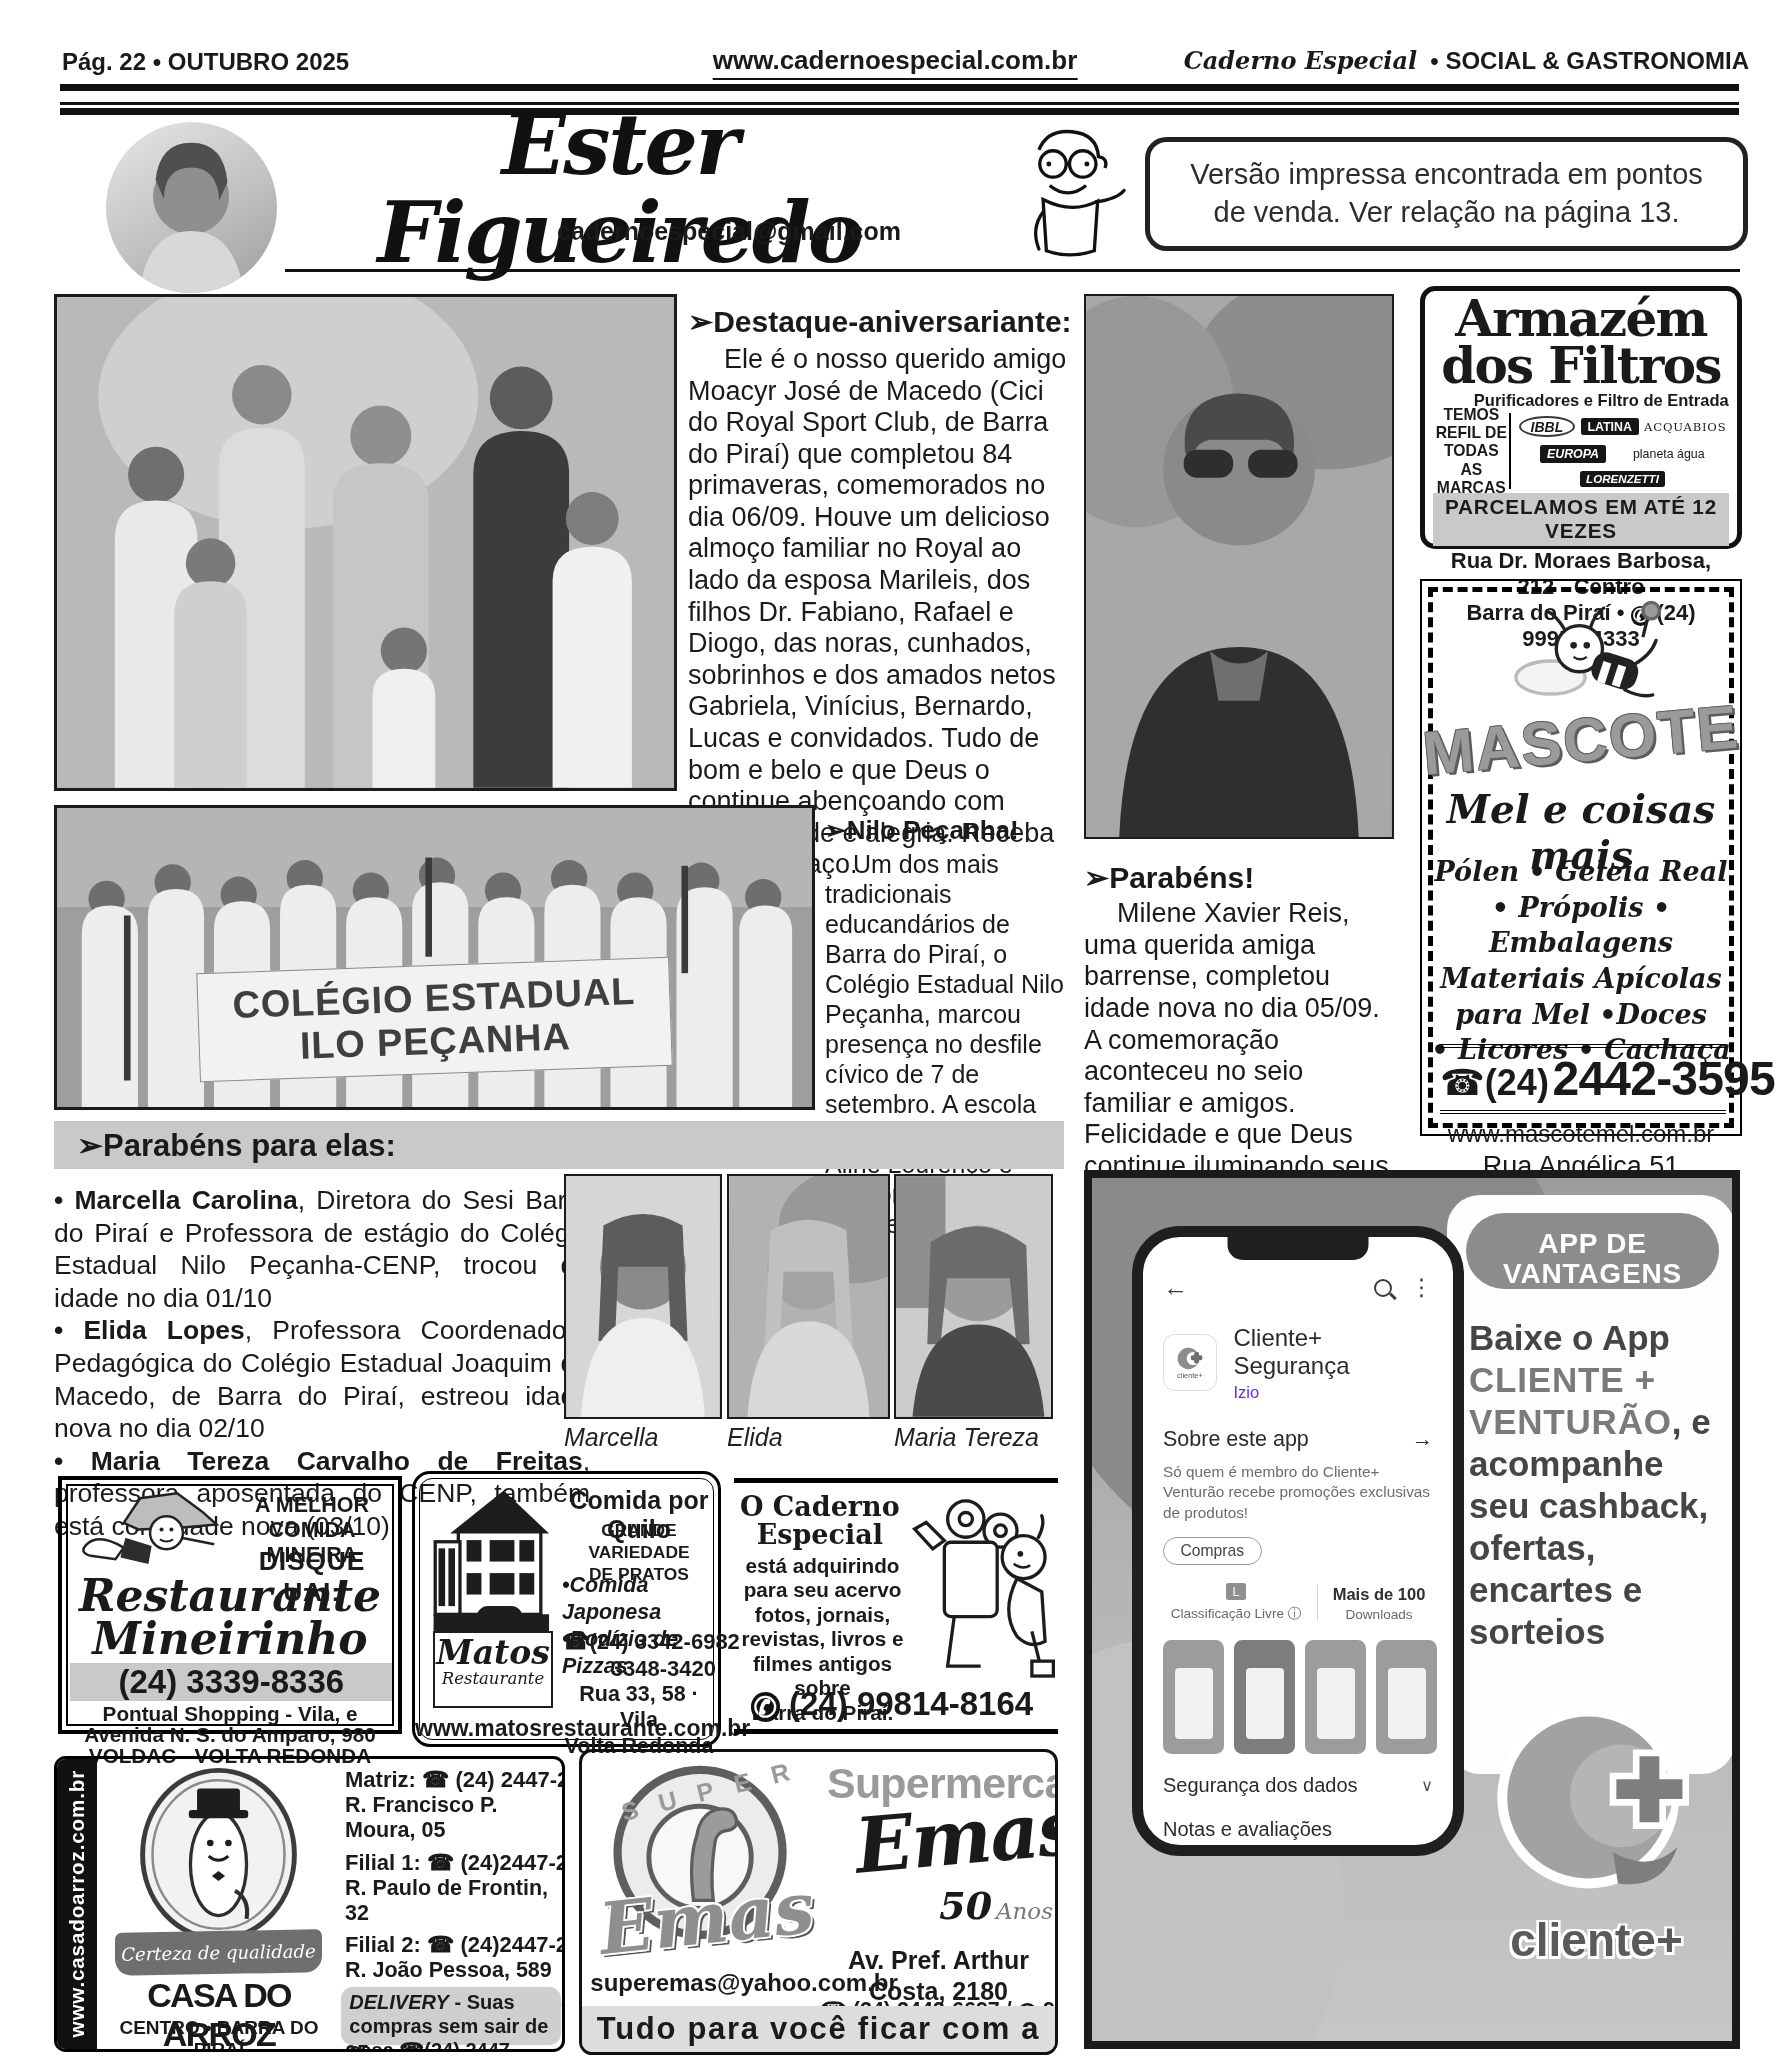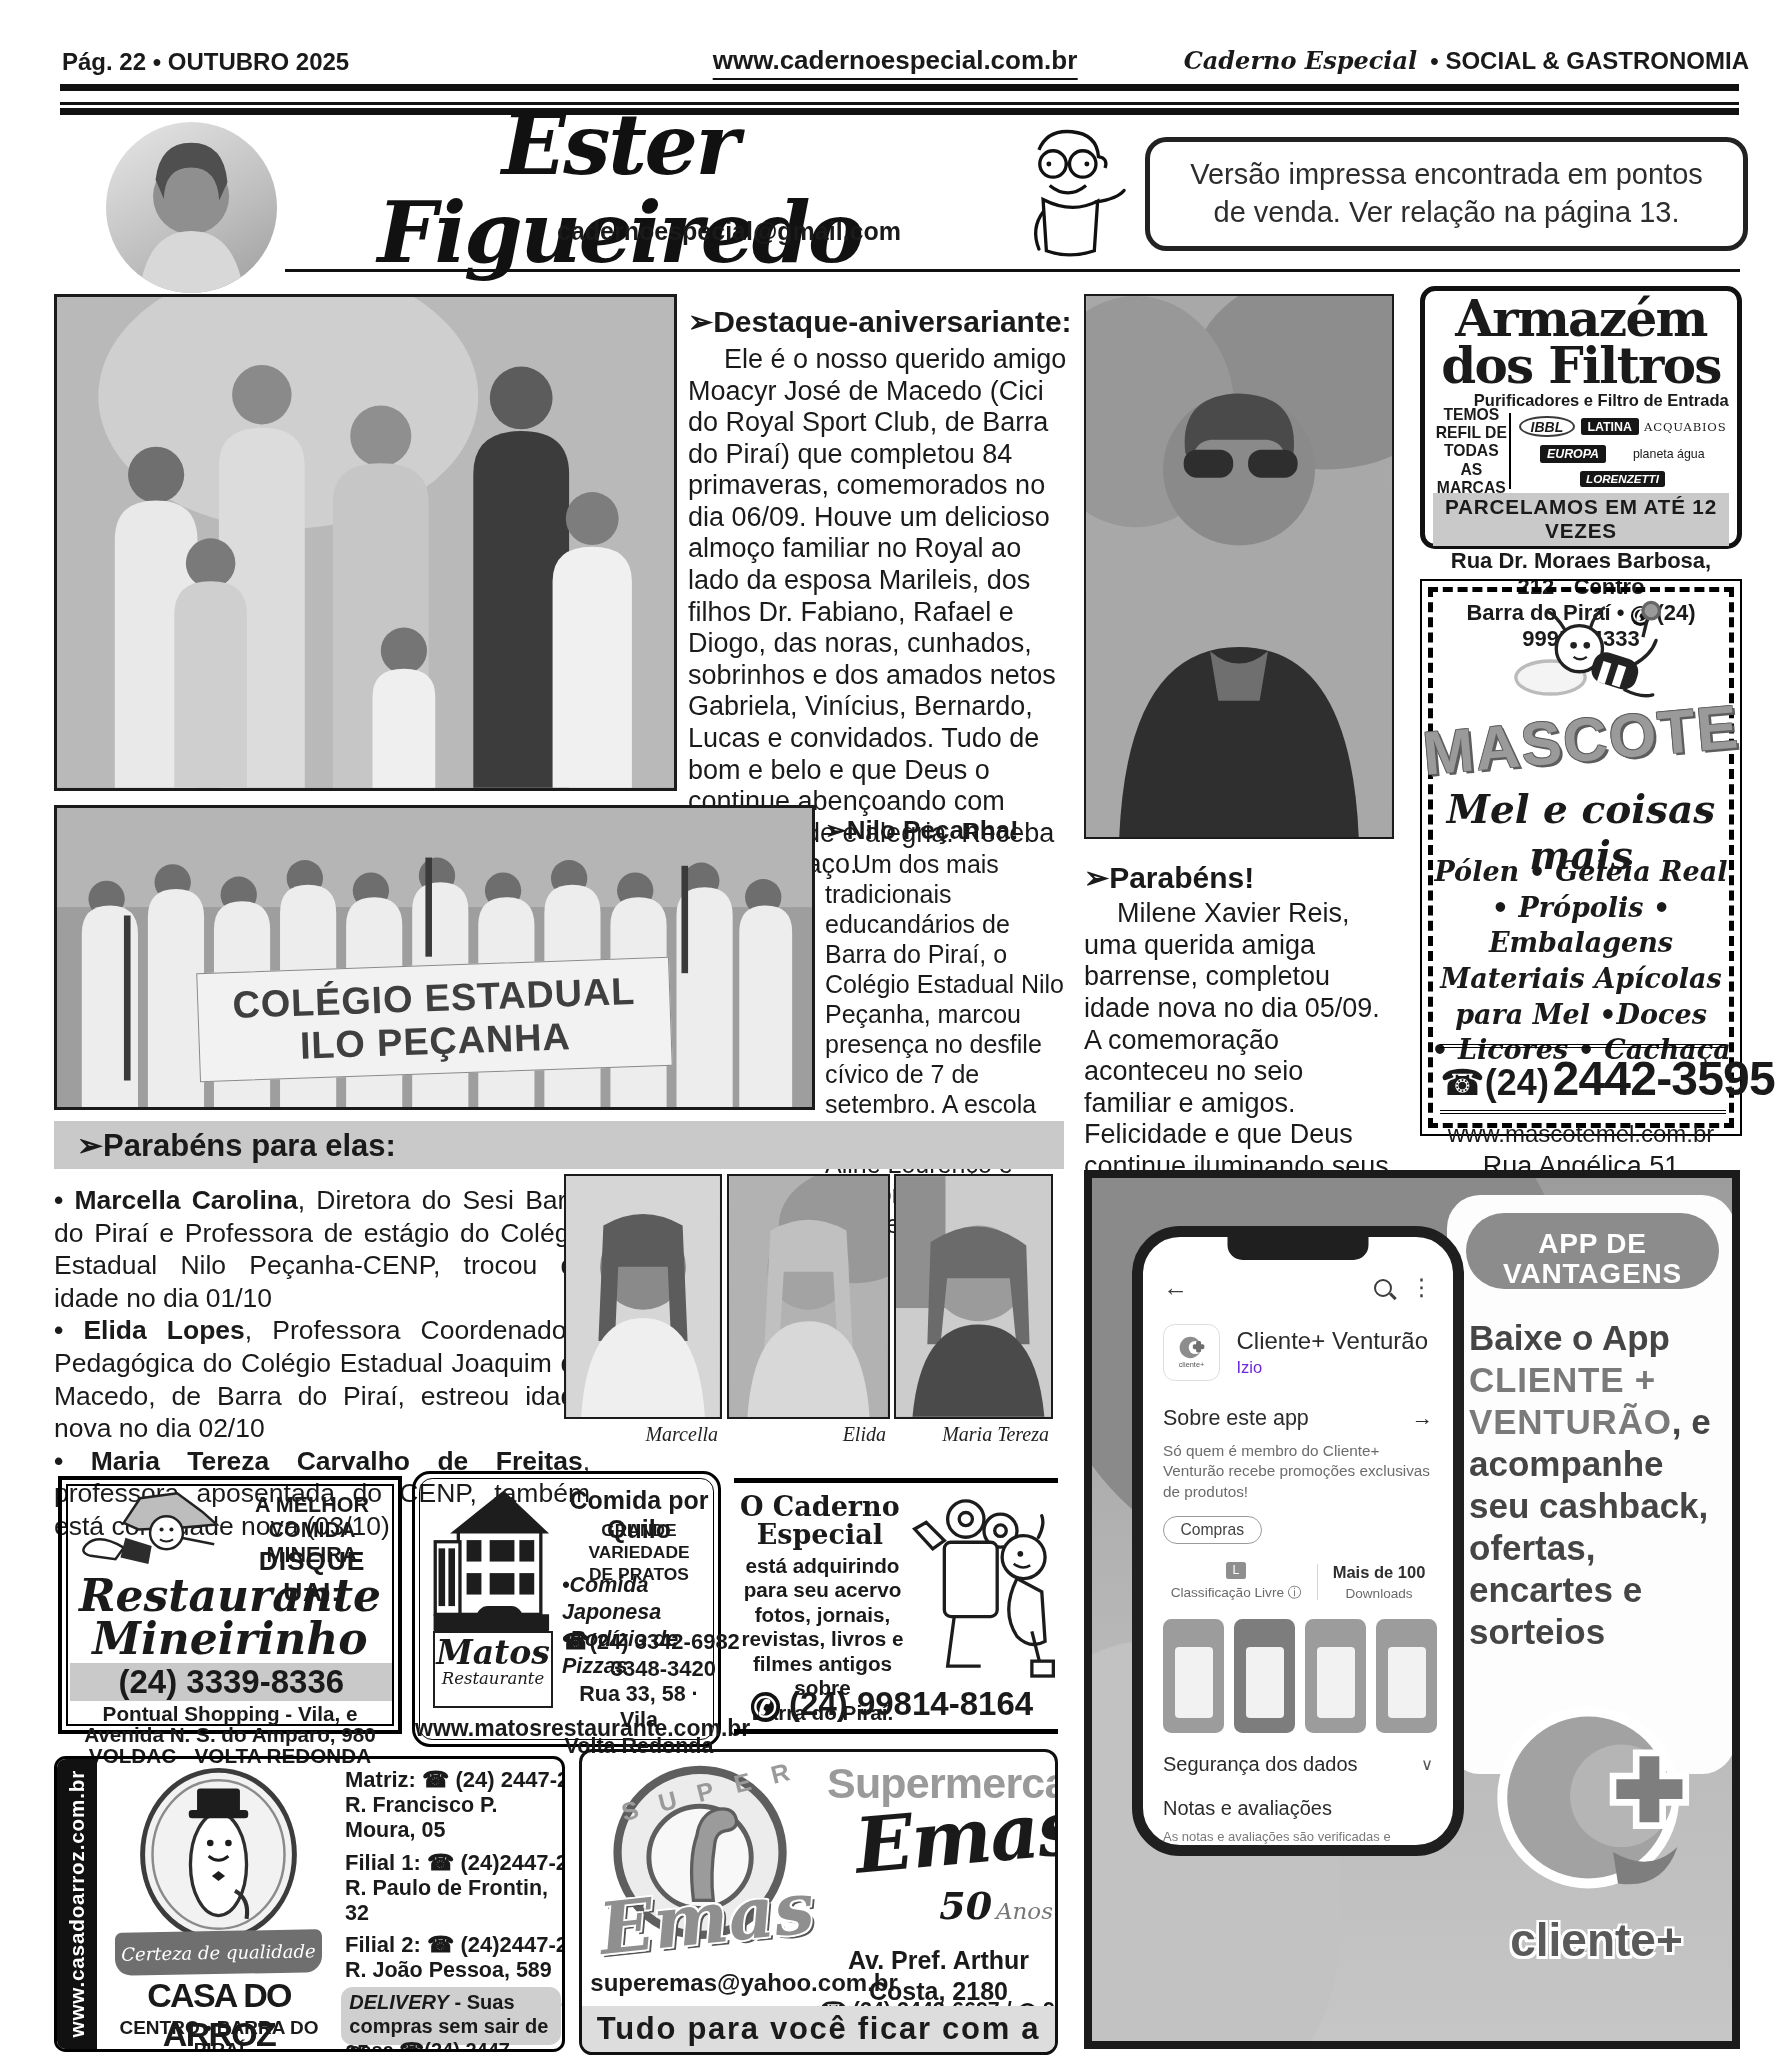--- a/index.html
+++ b/index.html
@@ -5,21 +5,21 @@
   html,body{margin:0;padding:0;background:#e9e9e9;}
   .page{position:relative;width:1790px;height:2064px;background:#ffffff;
         font-family:"Liberation Sans", sans-serif;color:#1a1a1a;overflow:hidden;}
   .abs{position:absolute;}
   .b{font-weight:bold;}
   .i{font-style:italic;}
   .serif{font-family:"DejaVu Serif", serif;}
   .ctr{text-align:center;}
   .rule{background:#111;}
   .photo{border:3.3px solid #1b1b1b;background:linear-gradient(160deg,#d2d2d2,#a3a3a3 55%,#8a8a8a);overflow:hidden;}
-  .cap{font-style:italic;font-size:20px;text-align:right;color:#222;font-family:Liberation Serif, serif;}
+  .cap{font-style:italic;font-size:25px;text-align:left;color:#222;}
   .art-title{font-weight:bold;font-size:30px;}
   .art-body{font-size:27px;line-height:1.17;text-align:justify;}
   .graybar{background:#c9c9c9;}
   .wa{display:inline-flex;align-items:center;justify-content:center;width:1.05em;height:1.05em;
       border-radius:50%;background:#111;color:#fff;font-size:.85em;vertical-align:-1.7px;}
   .frame2{border:4.1px solid #000;}
   .frame2::before{content:"";position:absolute;inset:4.1px;border:2.5px solid #000;pointer-events:none;}
   .rnd-frame{border:3.3px solid #000;border-radius:18px;}
   .rnd-frame::before{content:"";position:absolute;inset:4.1px;border:1.7px solid #000;border-radius:13.2px;pointer-events:none;}
   .brand-dark{background:#161616;color:#fff;font-weight:bold;padding:1.7px 6.6px;border-radius:2.5px;}
@@ -493,21 +493,21 @@
           <div style="width:55px;height:55px;border:1.7px solid #ddd;border-radius:11.6px;display:flex;flex-direction:column;align-items:center;justify-content:center;">
             <svg width="28" height="25" viewBox="0 0 34 30">
               <circle cx="15" cy="15" r="13" fill="#8d8d8d"></circle>
                 <circle cx="21" cy="15" r="8" fill="#fff"></circle>
               <rect x="18" y="11" width="14" height="6" rx="2" fill="#6f6f6f"></rect>
                 <rect x="22" y="7" width="6" height="14" rx="2" fill="#6f6f6f"></rect>
             </svg>
             <span style="font-size:7.4px;color:#555;">cliente+</span>
           </div>
           <div>
-            <div style="font-size:24px;color:#2b2b2b;">Cliente+ Venturão</div>
+            <div style="font-size:24px;color:#2b2b2b;">Cliente+ Segurança</div>
             <div style="font-size:16.5px;color:#6d28d9;margin-top:3.3px;">Izio</div>
           </div>
         </div>
         <div style="display:flex;justify-content:space-between;align-items:center;margin-top:25px;">
           <span style="font-size:21.5px;color:#2b2b2b;">Sobre este app</span>
           <span style="font-size:21.5px;color:#2b2b2b;">→</span>
         </div>
         <div style="font-size:15.3px;color:#6c6c6c;line-height:1.35;margin-top:10px;">Só quem é membro do Cliente+ Venturão recebe promoções exclusivas de produtos!</div>
         <div style="margin-top:13.2px;">
           <span class="chip" style="font-size:15.7px;color:#444;">Compras</span>

